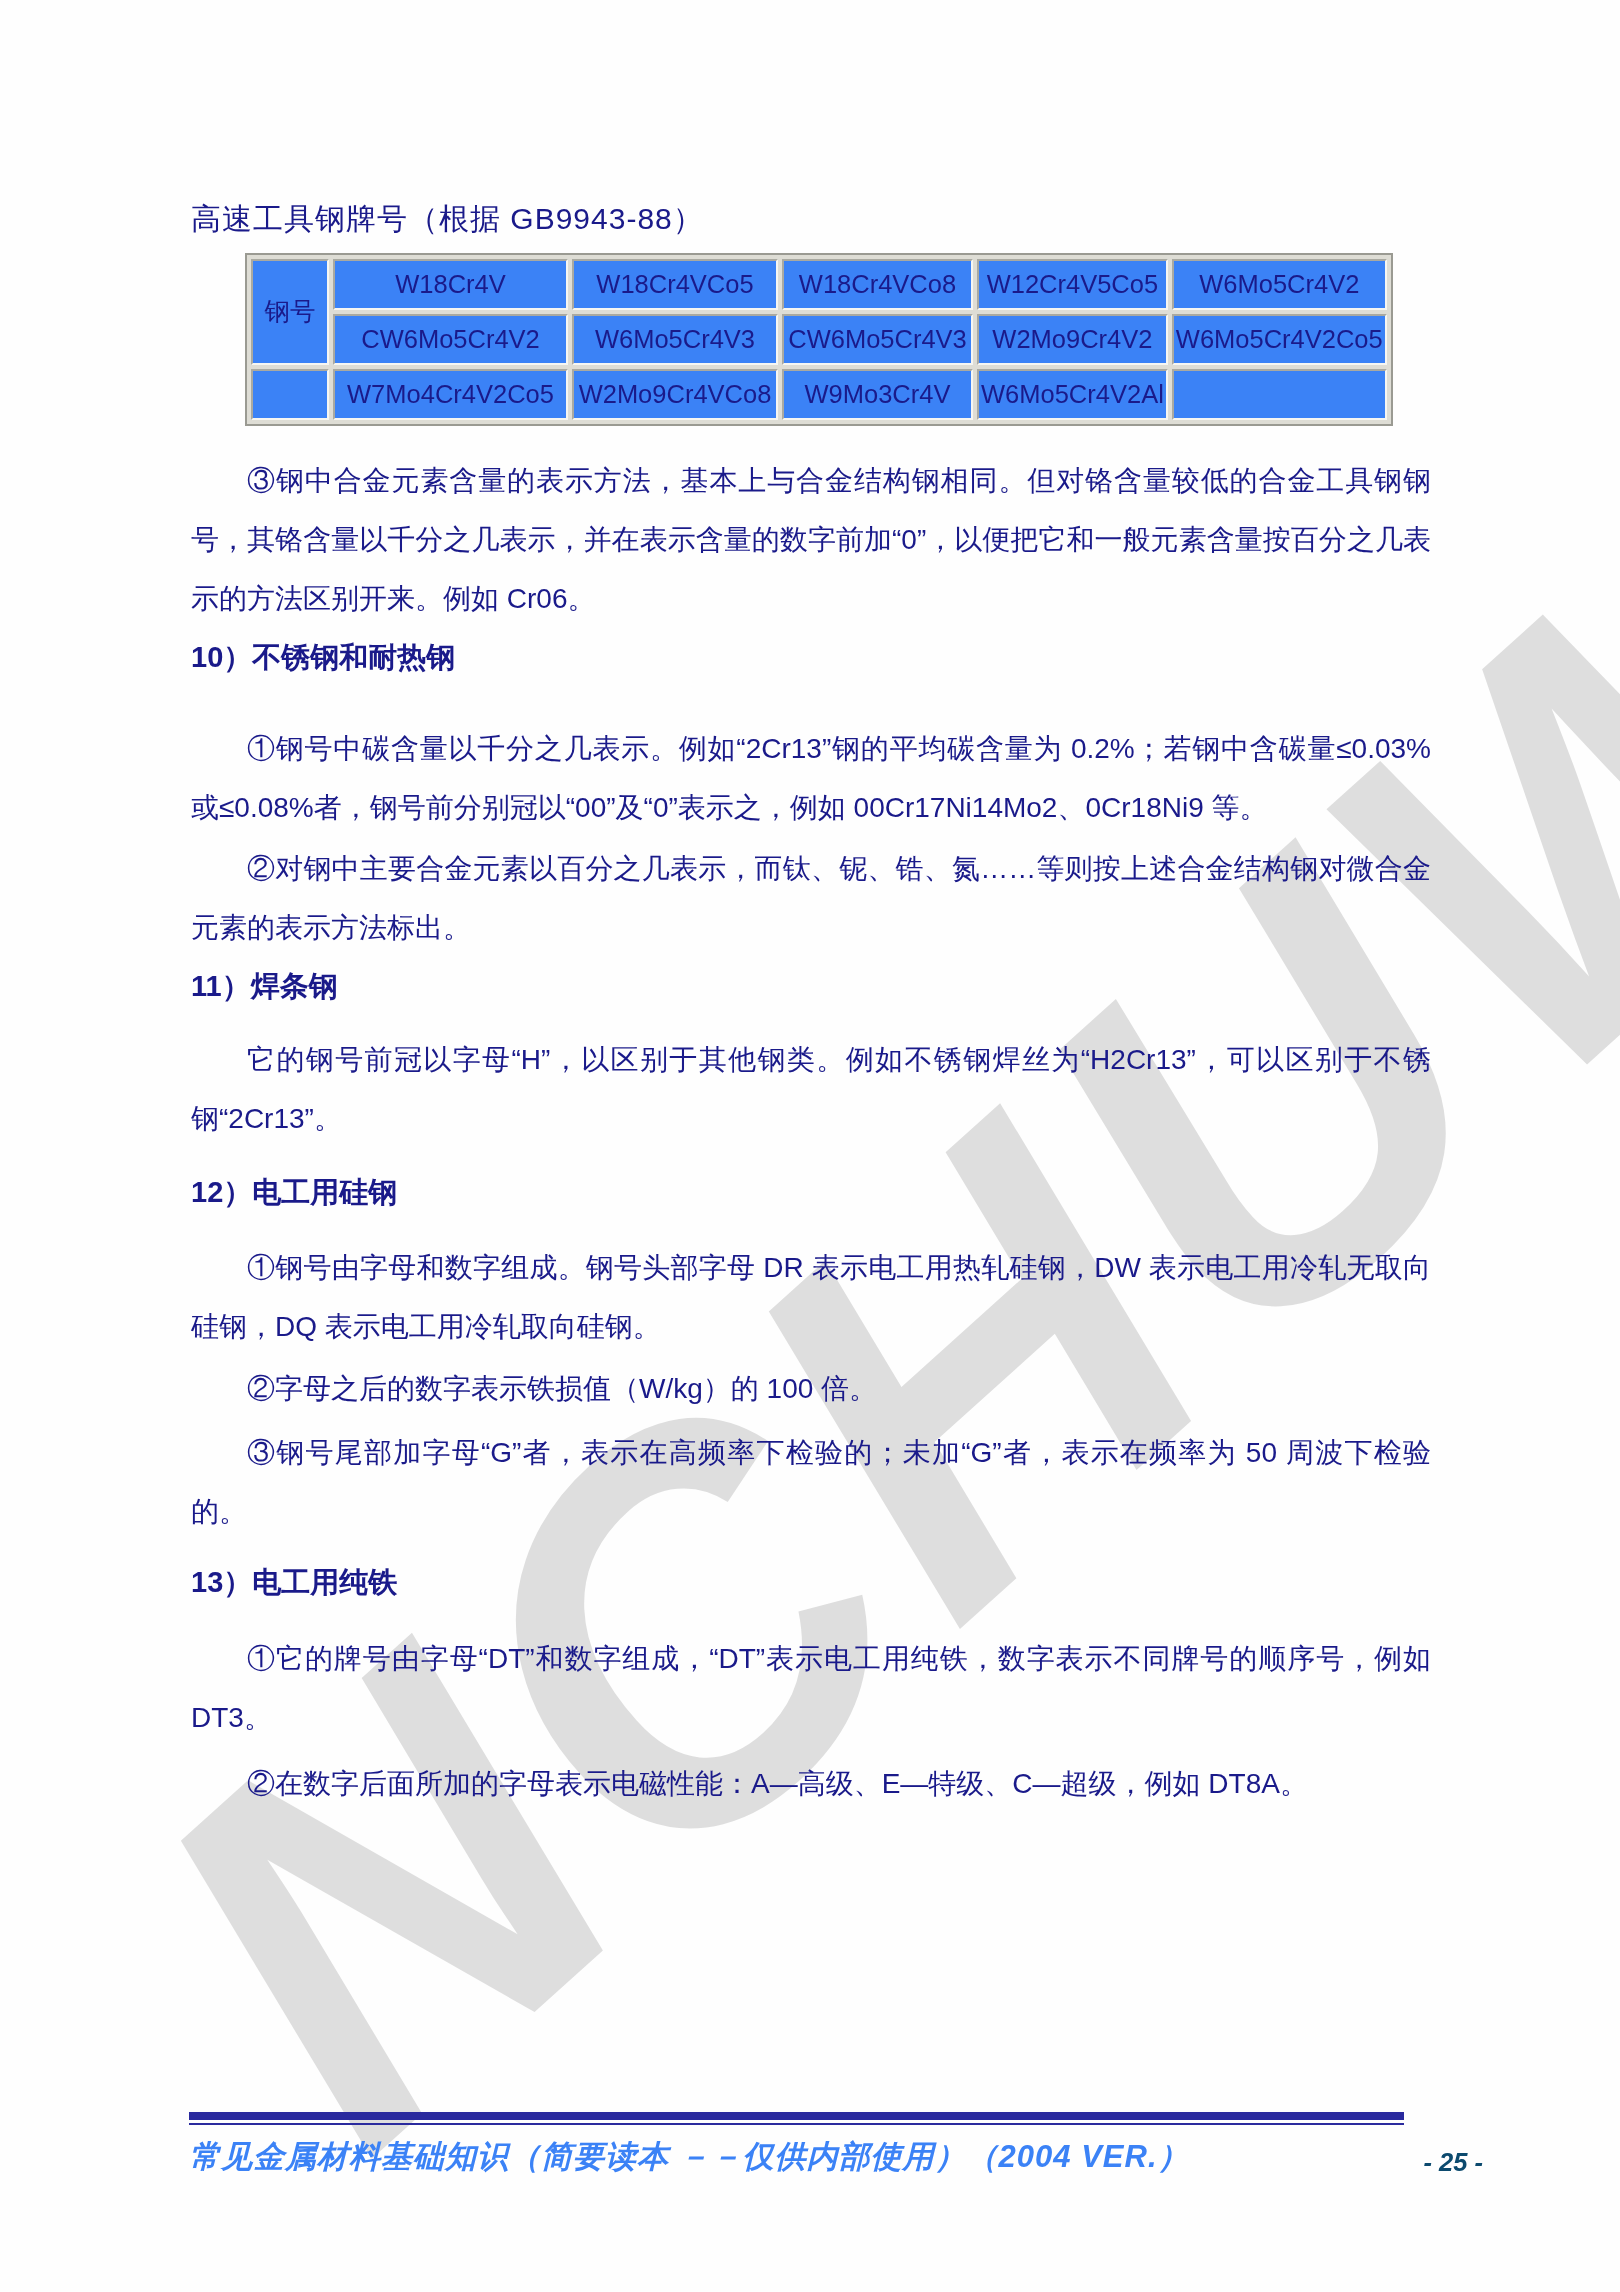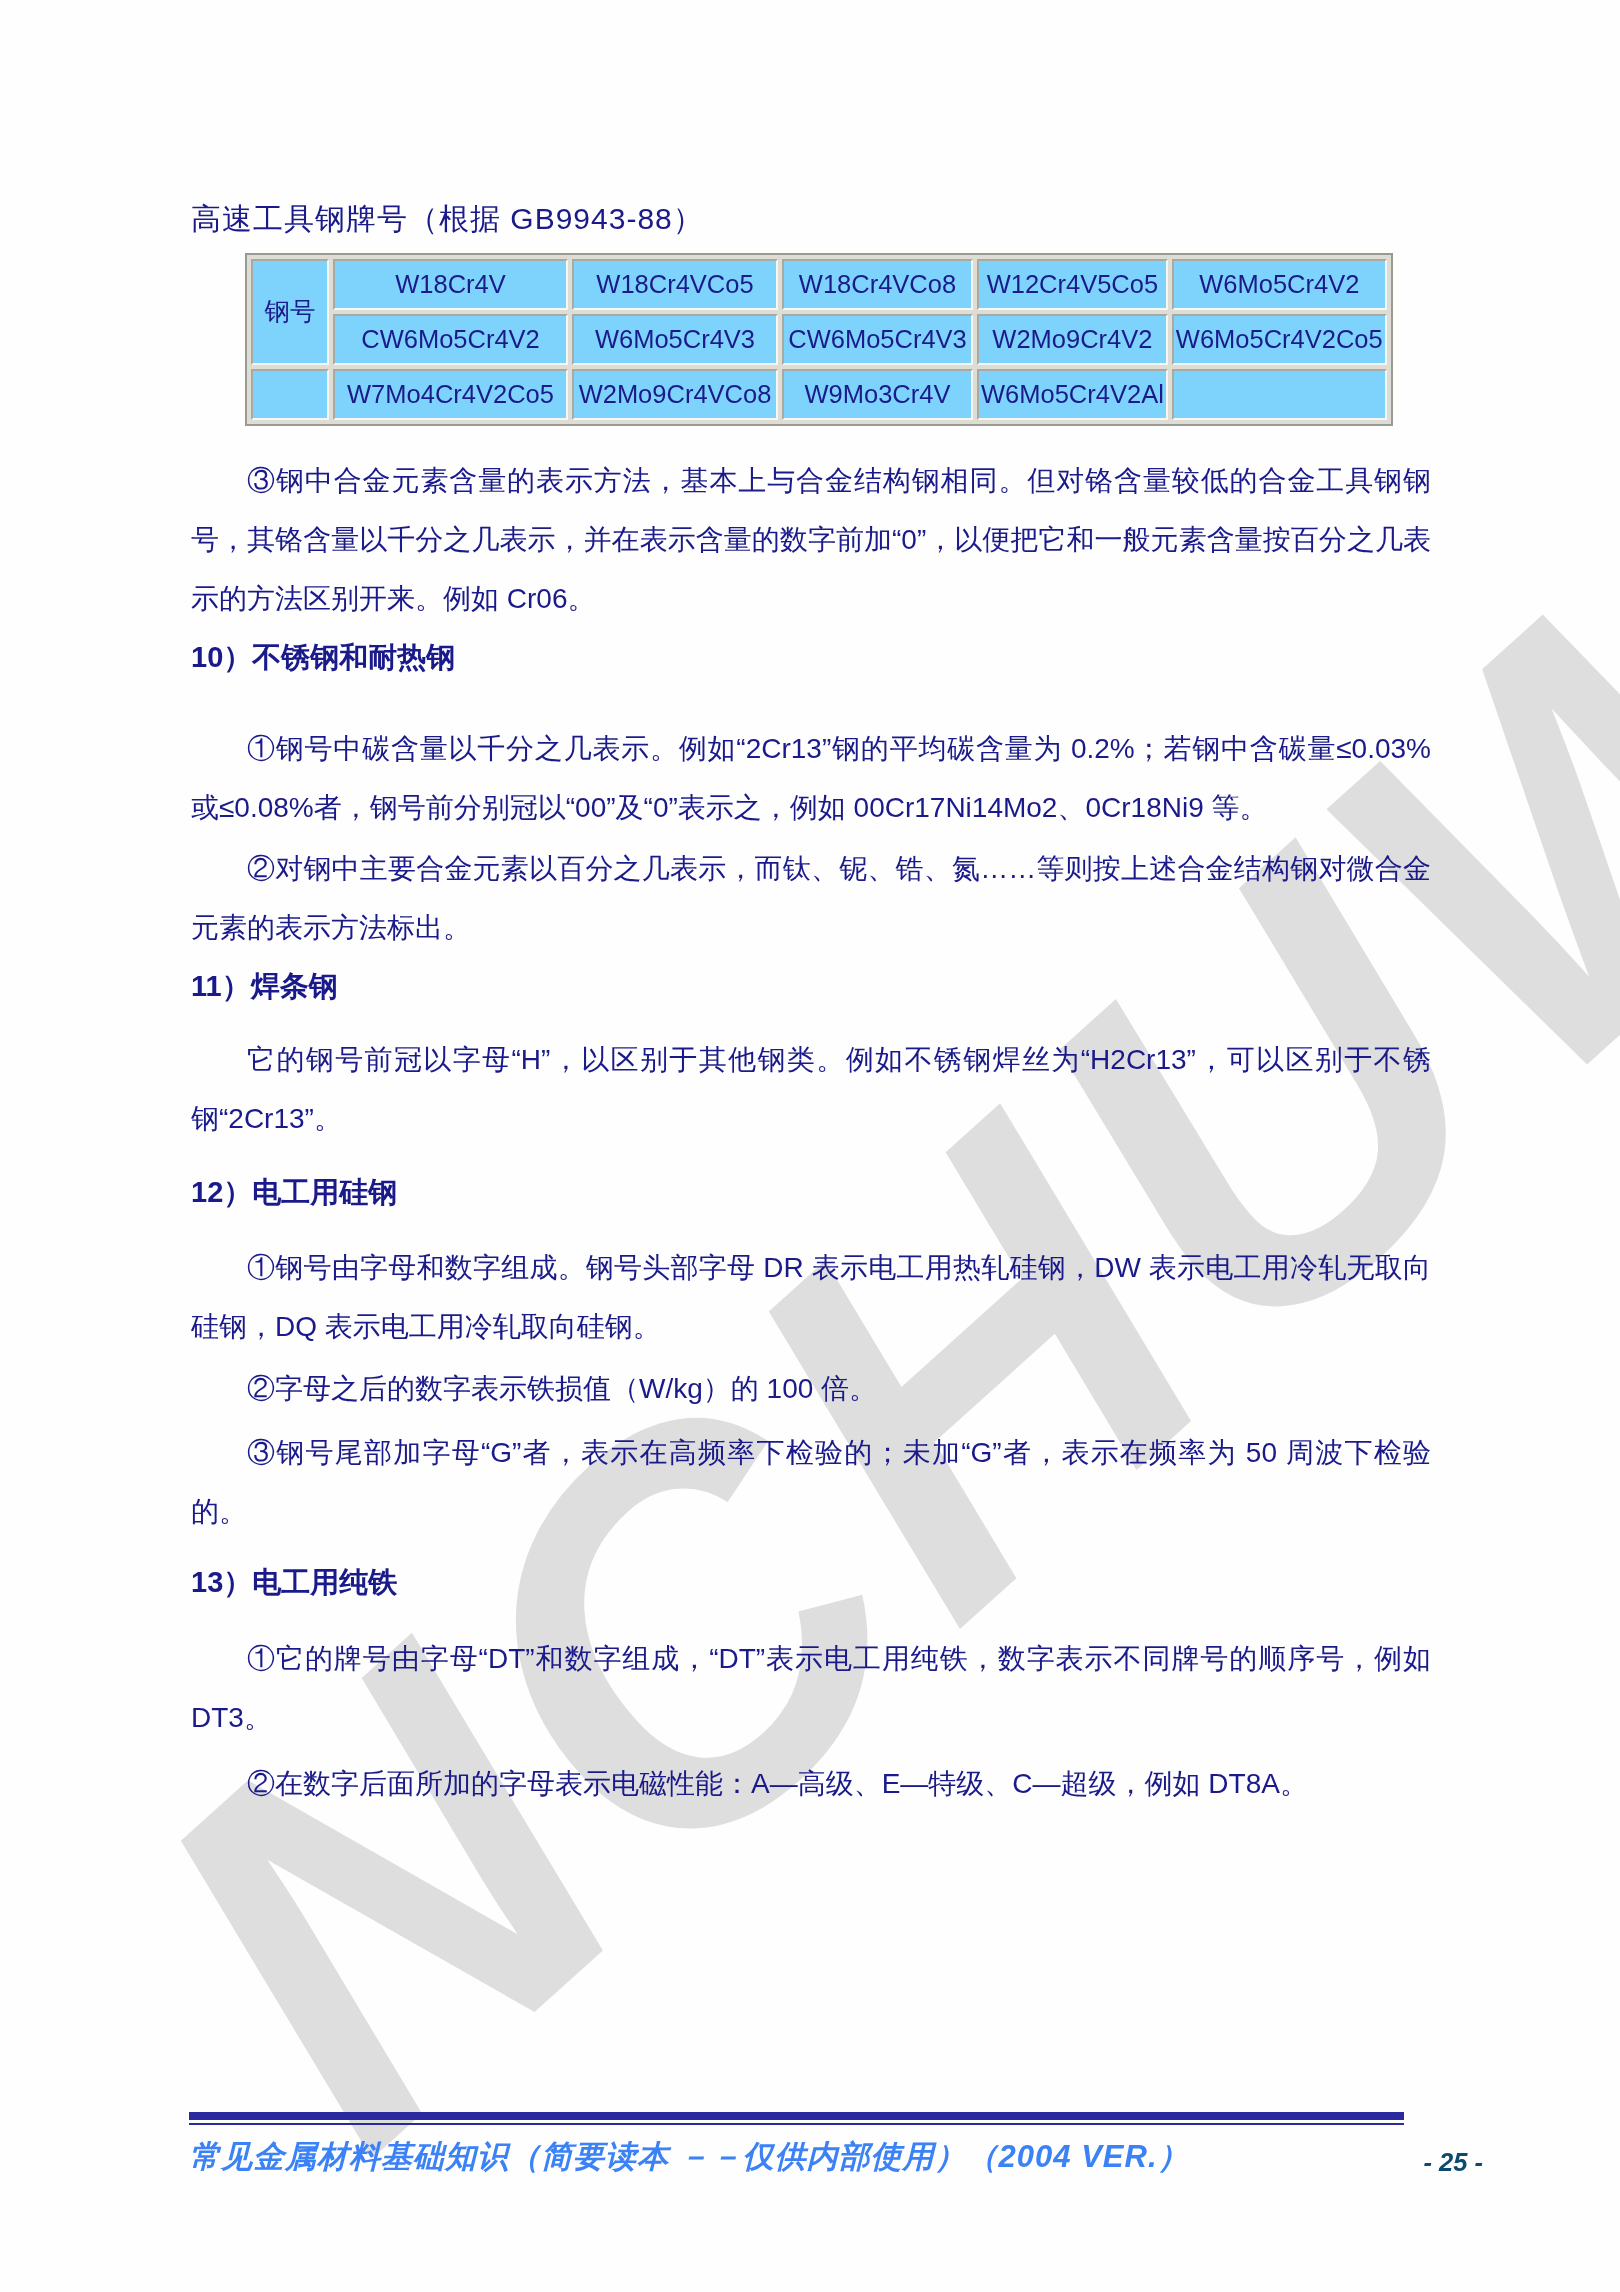--- a/index.html
+++ b/index.html
@@ -32,21 +32,21 @@
   }
   table.steel {
     margin:13.7px 0 0 54px;
     border-collapse:separate; border-spacing:4.9px;
     background:#deddd5;
     border:2px solid #9a9a92;
     table-layout:fixed;
   }
   table.steel td {
     box-sizing:border-box;
-    background:#7dd3fc;
+    background:#3b82f6;
     border:2px solid;
     border-color:#a9a9a1 #f6f6f2 #f6f6f2 #a9a9a1;
     text-align:center; vertical-align:middle;
     font-size:25.5px; color:#1a1a8a;
     height:51px; padding:0 2px; overflow:hidden;
     white-space:nowrap;
   }
   .h {
     font-weight:bold; font-size:29px; line-height:39px; margin:0;
   }

